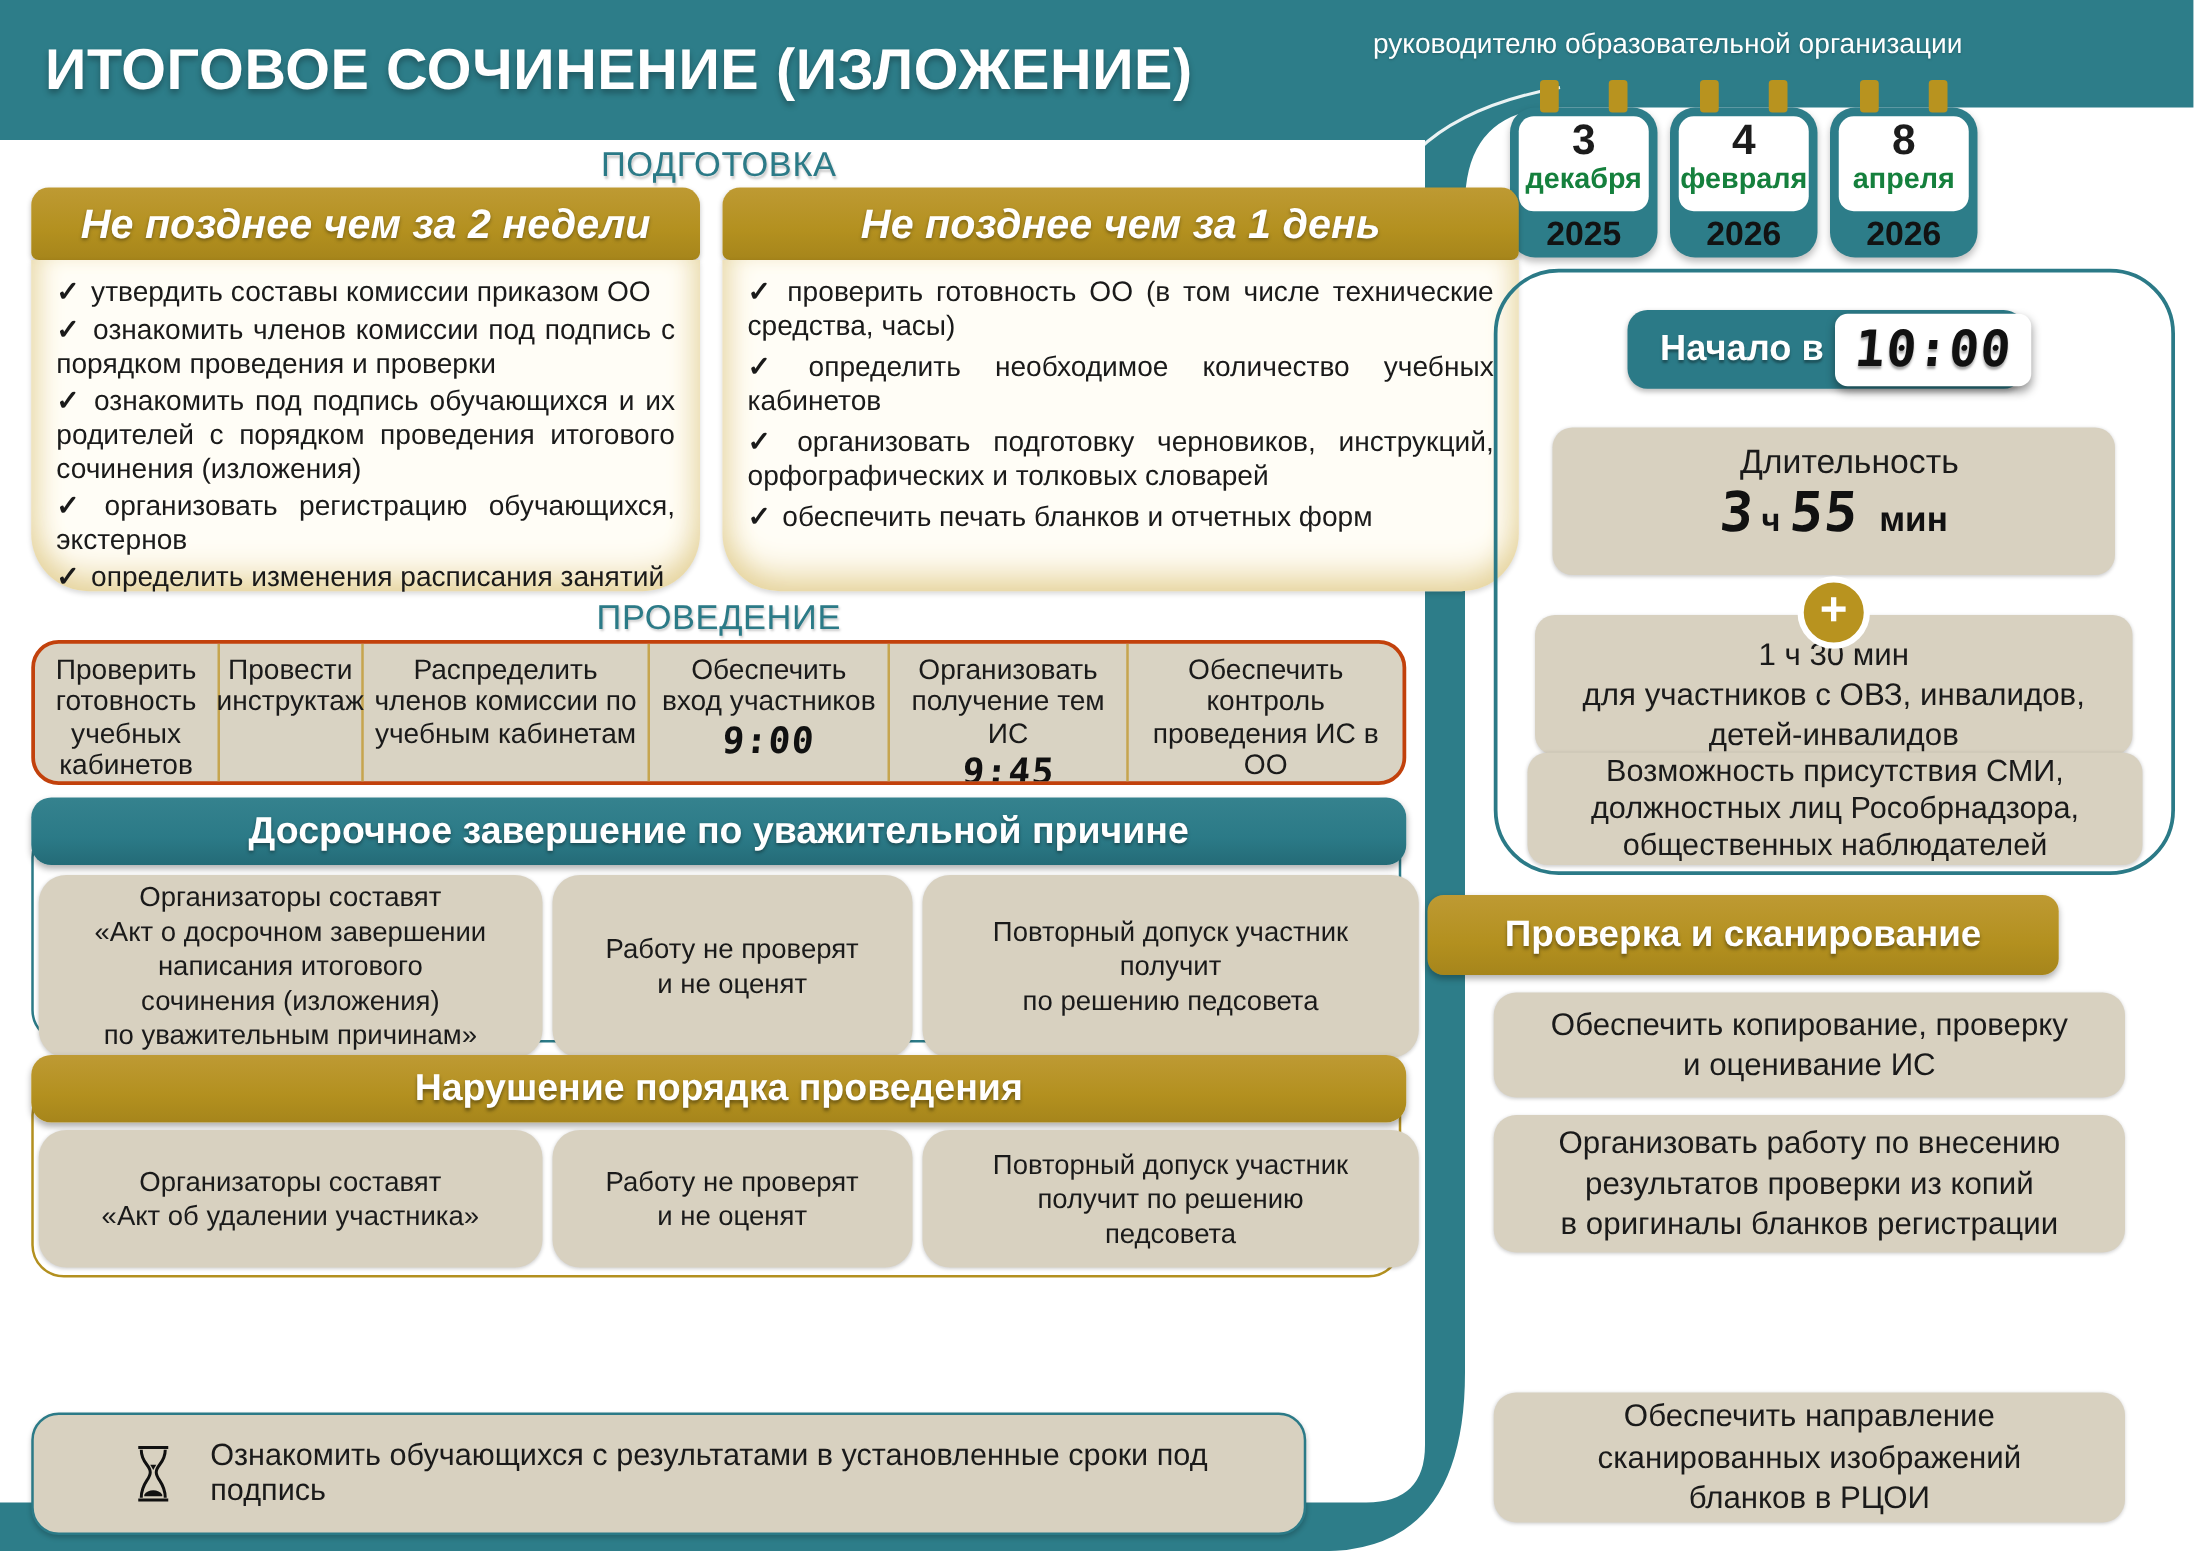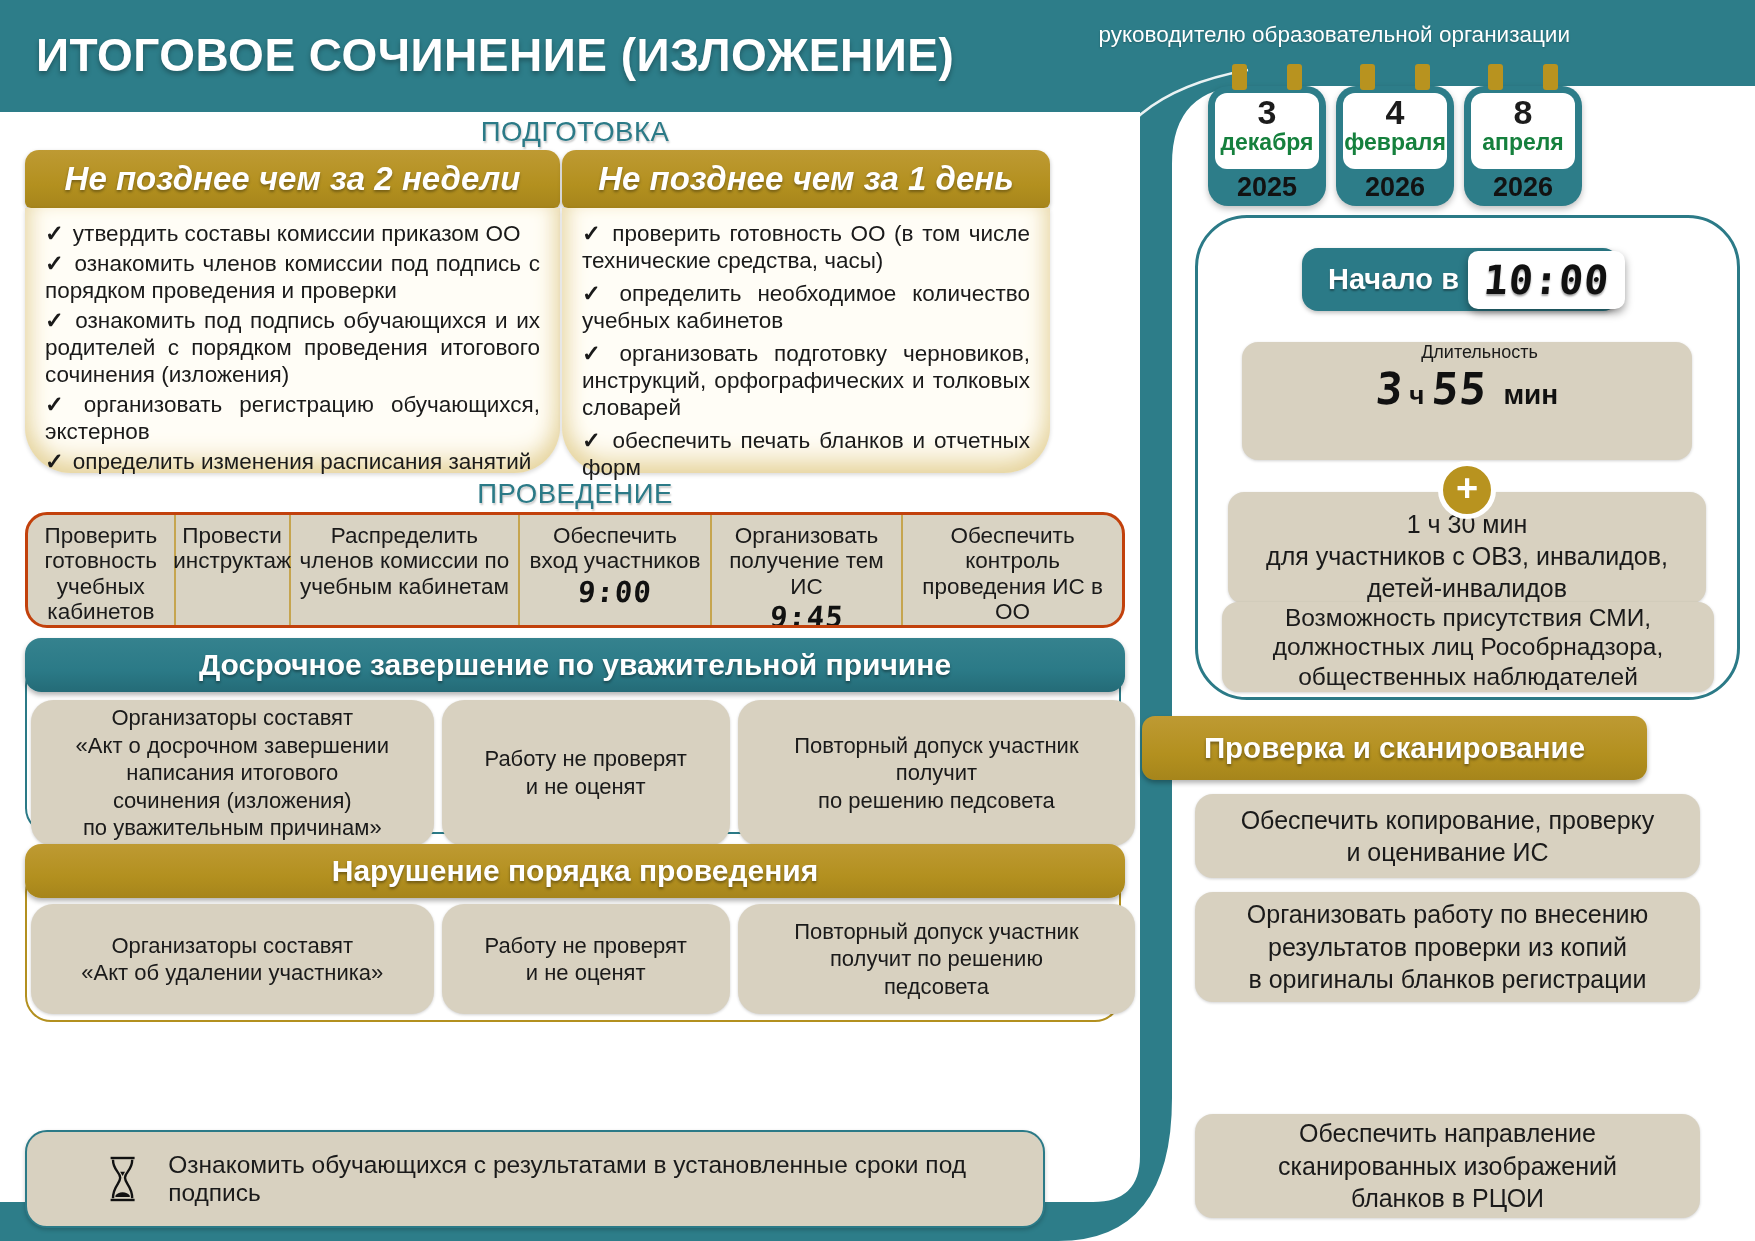--- a/index.html
+++ b/index.html
@@ -81,21 +81,21 @@
   #panel-outline{left:1195px;top:215px;width:545px;height:485px;border:3px solid #2B7A87;
      border-radius:52px;box-sizing:border-box;}
   #start-row{left:1302px;top:248px;background:#2B7A87;border-radius:16px;color:#fff;font-weight:bold;
      font-size:29px;padding:15px 160px 15px 26px;text-shadow:0 2px 2px rgba(0,0,0,.35);
      box-shadow:0 2px 4px rgba(0,0,0,.25);}
   #start-clock{position:absolute;right:-6px;top:50%;transform:translateY(-50%);background:#ffffff;
      border-radius:10px;padding:6px 16px;box-shadow:0 4px 8px rgba(0,0,0,.4);color:#111;}
   #start-clock .seg{font-size:40px;}
   .beige{background:#D8D1C0;border-radius:16px;box-shadow:0 1px 3px rgba(0,0,0,.18);box-sizing:border-box;}
   #duration-box{left:1242px;top:342px;width:450px;height:118px;text-align:center;}
-  #duration-label{font-size:18px;padding-left:25px;}
+  #duration-label{font-size:27px;margin-top:12px;padding-left:25px;}
   #duration-time{margin-top:0;color:#111;}
   #duration-time .big{font-size:44px;}
   #duration-time .unit-h{font-size:26px;font-weight:bold;margin:0 8px 0 6px;}
   #duration-time .unit-m{font-size:28px;font-weight:bold;margin-left:16px;}
   #plus-badge{left:1438px;top:461px;width:58px;height:58px;border-radius:50%;background:#B8931F;
      border:5px solid #ffffff;box-sizing:border-box;color:#fff;font-size:38px;font-weight:bold;
      text-align:center;line-height:44px;z-index:3;}
   #extra-box{left:1228px;top:492px;width:478px;height:112px;padding-top:16px;text-align:center;
      font-size:25px;line-height:1.28;}
   #smi-box{left:1222px;top:602px;width:492px;height:90px;display:flex;flex-direction:column;
@@ -159,21 +159,21 @@
     <div class="pg-header">Не позднее чем за 2 недели</div>
     <div class="pg-body">
       <span class="chk"><span class="ck">✓</span><span>утвердить составы комиссии приказом ОО</span></span>
       <span class="chk"><span class="ck">✓</span><span>ознакомить членов комиссии под подпись с порядком проведения и проверки</span></span>
       <span class="chk"><span class="ck">✓</span><span>ознакомить под подпись обучающихся и их родителей с порядком проведения итогового сочинения (изложения)</span></span>
       <span class="chk"><span class="ck">✓</span><span>организовать регистрацию обучающихся, экстернов</span></span>
       <span class="chk"><span class="ck">✓</span><span>определить изменения расписания занятий</span></span>
     </div>
   </div>
 
-  <div class="abs" style="left:562px;top:150px;width:488px">
+  <div class="abs" style="left:578px;top:150px;width:637px">
     <div class="pg-header">Не позднее чем за 1 день</div>
     <div class="pg-body">
       <span class="chk" style="margin-bottom:6px"><span class="ck">✓</span><span>проверить готовность ОО (в том числе технические средства, часы)</span></span>
       <span class="chk" style="margin-bottom:6px"><span class="ck">✓</span><span>определить необходимое количество учебных кабинетов</span></span>
       <span class="chk" style="margin-bottom:6px"><span class="ck">✓</span><span>организовать подготовку черновиков, инструкций, орфографических и толковых словарей</span></span>
       <span class="chk"><span class="ck">✓</span><span>обеспечить печать бланков и отчетных форм</span></span>
     </div>
   </div>
 
   <div class="abs sec-label" style="top:478px">ПРОВЕДЕНИЕ</div>

